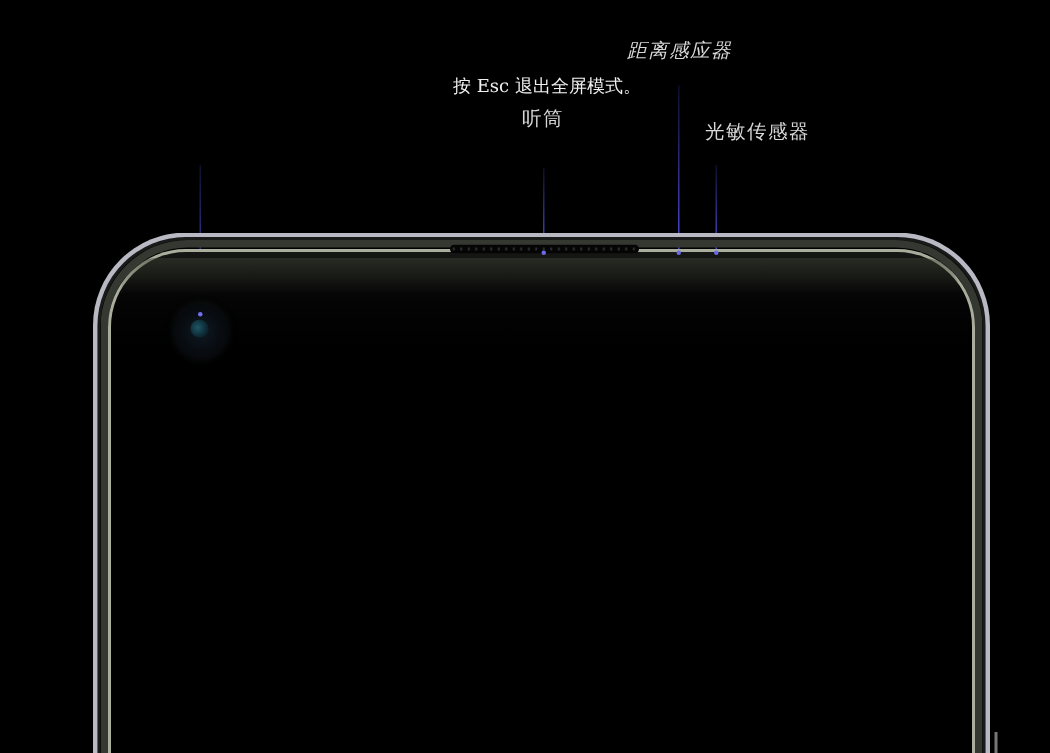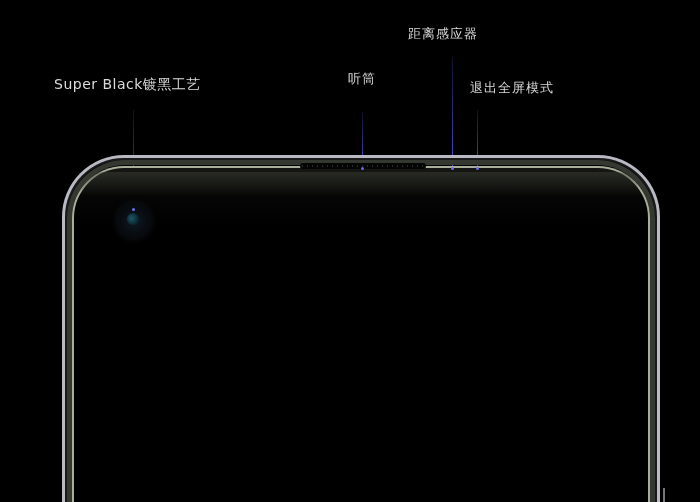--- a/index.html
+++ b/index.html
@@ -2,21 +2,21 @@
 <html><head>
   <meta charset="utf-8">
   <style>
     html, body { margin: 0; padding: 0; background: #000; }
     body { width: 700px; height: 502px; position: relative; overflow: hidden; font-family: "DejaVu Sans", sans-serif; }
     .stage { position: absolute; left: 0; top: 0; width: 700px; height: 502px; background: #000; }
 
     .label { position: absolute; color: #d8d8d8; font-size: 13px; letter-spacing: 1px; white-space: nowrap; }
     .label.super { left: 54px; top: 76px; font-size: 14px; letter-spacing: 0.5px; color: #dcdcdc; }
     .label.receiver { left: 348px; top: 70px; }
-    .label.proximity { left: 408px; top: 25px; }
+    .label.proximity { left: 418px; top: 25px; font-style: italic; }
     .label.light { left: 470px; top: 79px; }
 
     .esc-hint { position: absolute; left: 302px; top: 49px; color: #f0f0f0; font-family: "DejaVu Serif", serif; font-size: 12px; white-space: nowrap; }
 
     .pointer { position: absolute; width: 1px; background: linear-gradient(to bottom, rgba(70,70,200,0.2), #4b4bd8); }
     .pointer.cam { left: 133px; top: 110px; height: 100px; }
     .pointer.rec { left: 362px; top: 112px; height: 58px; }
     .pointer.prox { left: 452px; top: 57px; height: 113px; }
     .pointer.lig { left: 477px; top: 110px; height: 60px; }
 
@@ -46,25 +46,25 @@
       background: radial-gradient(circle at 40% 45%, #1f5666 0%, #0c2a34 60%, transparent 100%); }
     .camera-dot { position: absolute; left: 132px; top: 208px; width: 3px; height: 3px; border-radius: 50%; background: #6f6ff0; }
 
     .edge-mark { position: absolute; left: 663px; top: 488px; width: 2px; height: 14px; background: #777; }
   </style>
 </head>
 <body>
 
 <div class="stage">
 
+  <div class="esc-hint">按 Esc 退出全屏模式。</div>
 
-  <div class="label super">Super Black镀黑工艺</div>
   <div class="label receiver">听筒</div>
   <div class="label proximity">距离感应器</div>
-  <div class="label light">退出全屏模式</div>
+  <div class="label light">光敏传感器</div>
 
   <div class="pointer cam"></div>
   <div class="pointer rec"></div>
   <div class="pointer prox"></div>
   <div class="pointer lig"></div>
 
   <div class="phone-outer"></div>
   <div class="phone-mid"></div>
   <div class="phone-inner"></div>
   <div class="phone-glow"></div>

